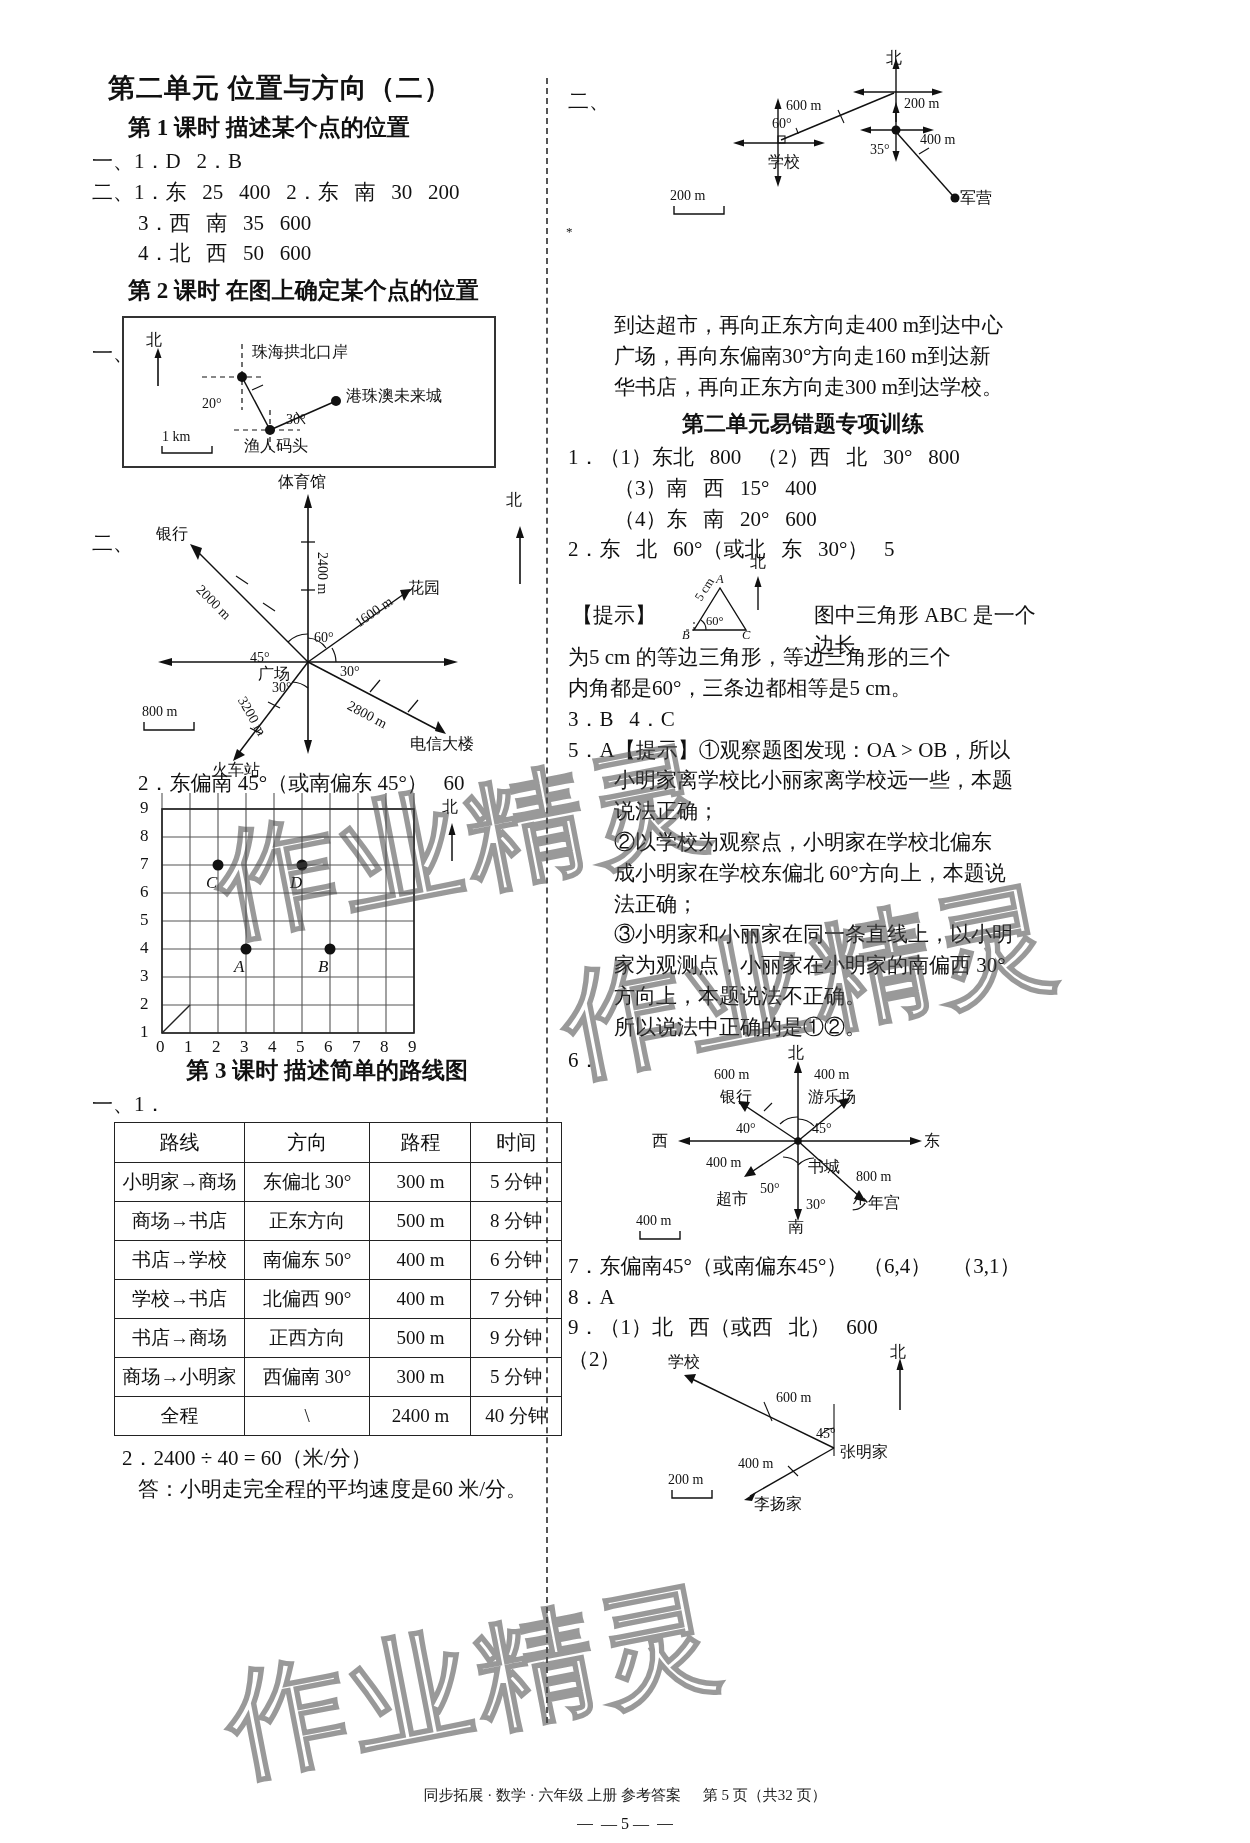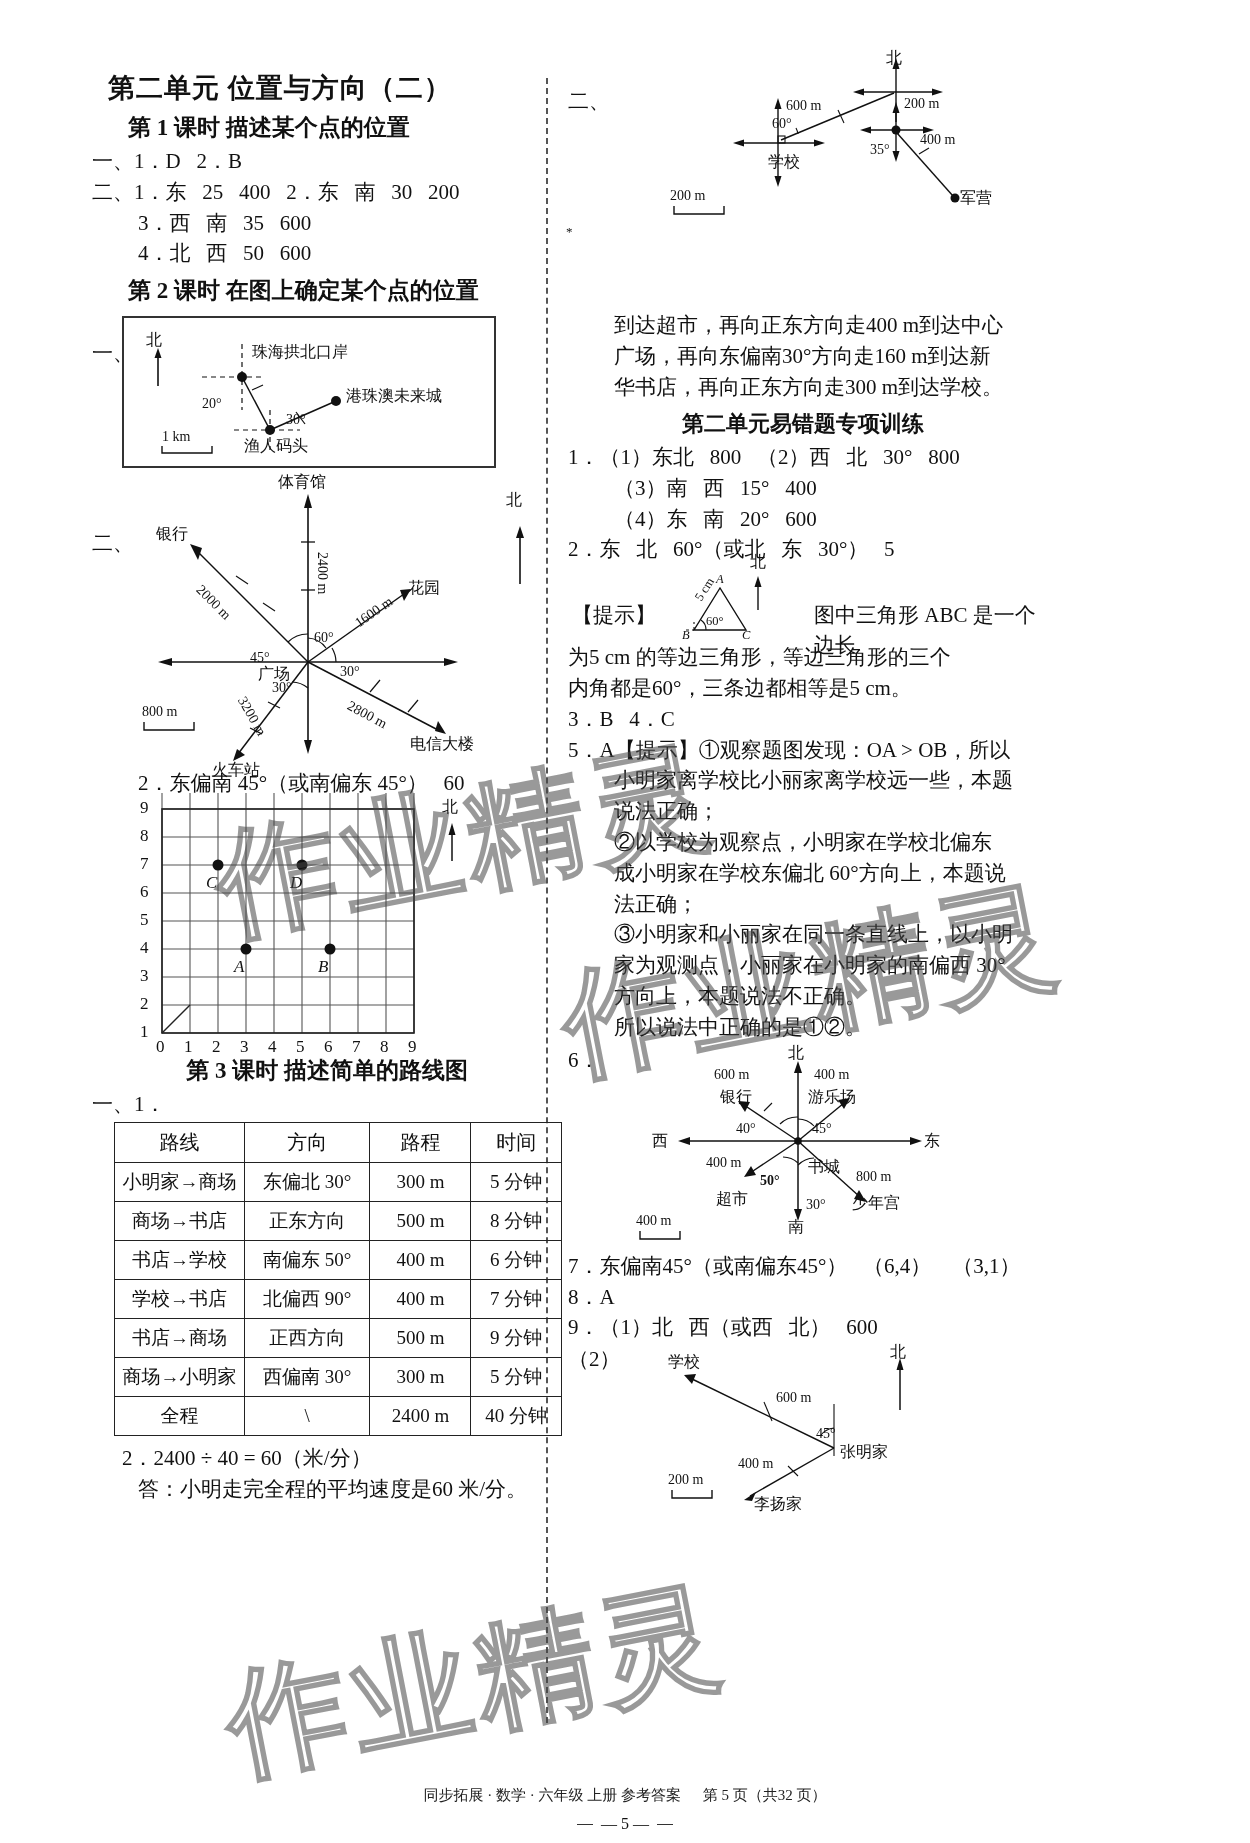--- a/index.html
+++ b/index.html
@@ -482,21 +482,21 @@
         <span class="lbl cn" style="left:316px;top:86px;">东</span>
         <span class="lbl cn" style="left:44px;top:86px;">西</span>
         <span class="lbl" style="left:106px;top:22px;">600 m</span>
         <span class="lbl cn" style="left:112px;top:42px;">银行</span>
         <span class="lbl" style="left:128px;top:76px;">40°</span>
         <span class="lbl" style="left:206px;top:22px;">400 m</span>
         <span class="lbl cn" style="left:200px;top:42px;">游乐场</span>
         <span class="lbl" style="left:204px;top:76px;">45°</span>
         <span class="lbl" style="left:98px;top:110px;">400 m</span>
         <span class="lbl cn" style="left:108px;top:120px;margin-top:24px;">超市</span>
-        <span class="lbl" style="left:152px;top:128px;font-weight:bold;">50°</span>
+        <span class="lbl" style="left:152px;top:136px;">50°</span>
         <span class="lbl cn" style="left:200px;top:112px;">书城</span>
         <span class="lbl" style="left:248px;top:124px;">800 m</span>
         <span class="lbl" style="left:198px;top:152px;">30°</span>
         <span class="lbl cn" style="left:244px;top:148px;">少年宫</span>
         <span class="lbl" style="left:28px;top:168px;">400 m</span>
       </div>
     </div>
 
     <div class="line ind0">7．东偏南45°（或南偏东45°）   （6,4）    （3,1）</div>
     <div class="line ind0">8．A</div>

